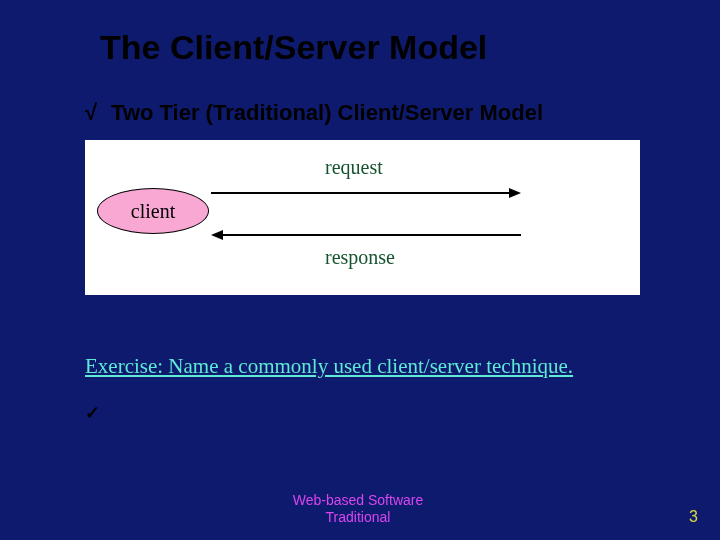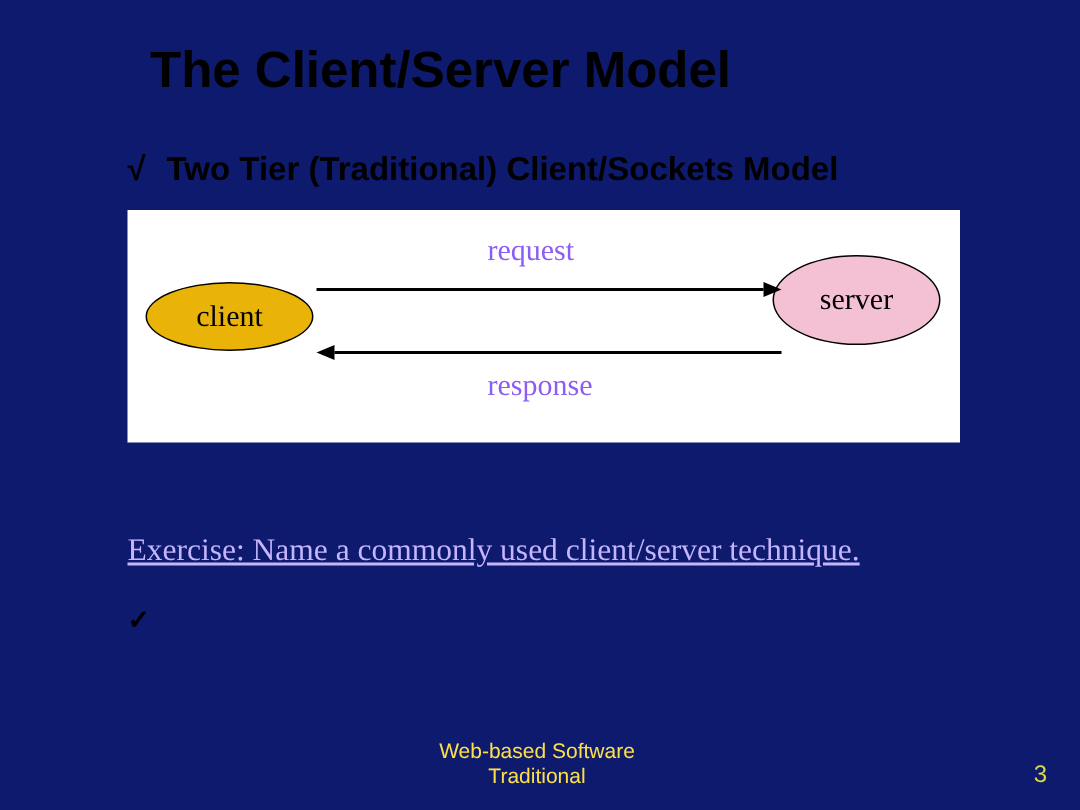--- a/index.html
+++ b/index.html
@@ -59,55 +59,55 @@
     align-items: center;
     justify-content: center;
     font-family: "Times New Roman", serif;
     font-size: 20px;
   }
   .ellipse.client {
     left: 12px;
     top: 48px;
     width: 112px;
     height: 46px;
-    background: #eab308;
+    background: #f9a8d4;
   }
   .ellipse.server {
     left: 430px;
     top: 30px;
     width: 112px;
     height: 60px;
     background: #f4c0d4;
   }
   .arrow-label {
     position: absolute;
     font-family: "Times New Roman", serif;
     font-size: 20px;
-    color: #8b5cf6;
+    color: #14532d;
   }
   .lbl-request { left: 240px; top: 16px; }
   .lbl-response { left: 240px; top: 106px; font-family: Liberation Serif, serif; }
   .arrow-line {
     position: absolute;
     background: #000;
     height: 2px;
   }
   .arrow-head {
     position: absolute;
     width: 0; height: 0;
     border-top: 5px solid transparent;
     border-bottom: 5px solid transparent;
   }
   .exercise {
     position: absolute;
     top: 354px;
     left: 85px;
     font-family: "Times New Roman", serif;
     font-size: 21px;
-    color: #c4b5fd;
+    color: #5eead4;
     text-decoration: underline;
   }
   .answer-row {
     position: absolute;
     top: 402px;
     left: 85px;
     display: flex;
     align-items: center;
     gap: 18px;
     font-family: "Times New Roman", serif;
@@ -118,54 +118,51 @@
   .answer-row .check-sm {
     font-size: 18px;
     color: #000;
   }
   .footer {
     position: absolute;
     bottom: 14px;
     left: 0;
     width: 100%;
     text-align: center;
-    color: #fde047;
+    color: #d946ef;
     font-size: 14px;
     line-height: 1.2;
   }
   .page-num {
     position: absolute;
     bottom: 14px;
     right: 18px;
     color: #d9d945;
     font-size: 16px;
   }
 </style>
 </head>
 <body>
 
 <div class="slide">
 
   <div class="title">The Client/Server Model</div>
 
   <div class="bullet-row">
     <span class="check">√</span>
-    <span>Two Tier (Traditional) Client/Sockets Model</span>
+    <span>Two Tier (Traditional) Client/Server Model</span>
   </div>
 
   <div class="diagram-box">
     <div class="diagram-inner">
 
       <div class="ellipse client" title="client">
         <span>client</span>
       </div>
 
-      <div class="ellipse server" title="server">
-        <span>server</span>
-      </div>
 
       <span class="arrow-label lbl-request">request</span>
       <span class="arrow-label lbl-response">response</span>
 
       <div class="arrow-line" style="left:126px; top:52px; width:298px;"></div>
       <div class="arrow-head" style="left:424px; top:48px; border-left:12px solid #000;"></div>
 
       <div class="arrow-line" style="left:138px; top:94px; width:298px;"></div>
       <div class="arrow-head" style="left:126px; top:90px; border-right:12px solid #000;"></div>
 

